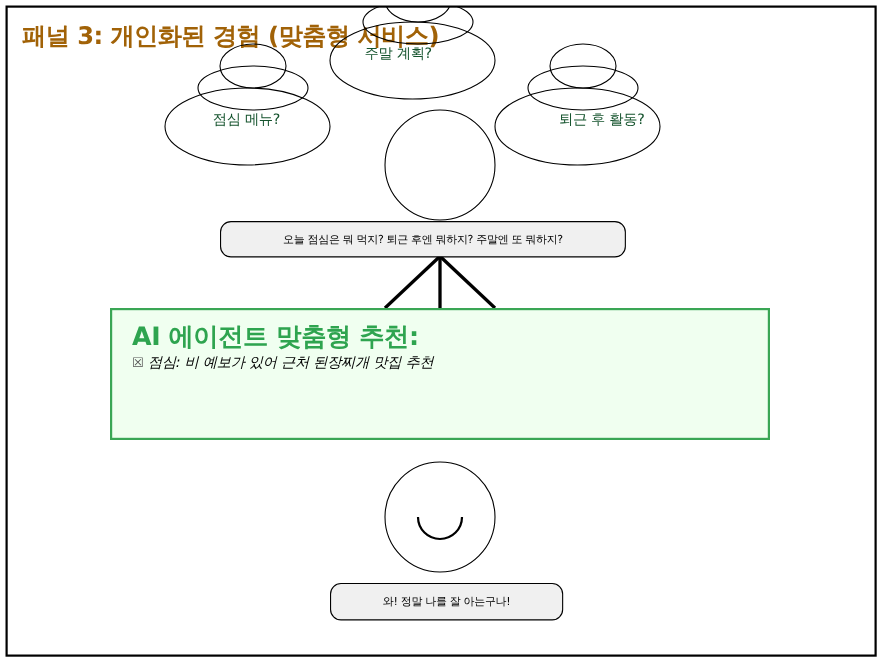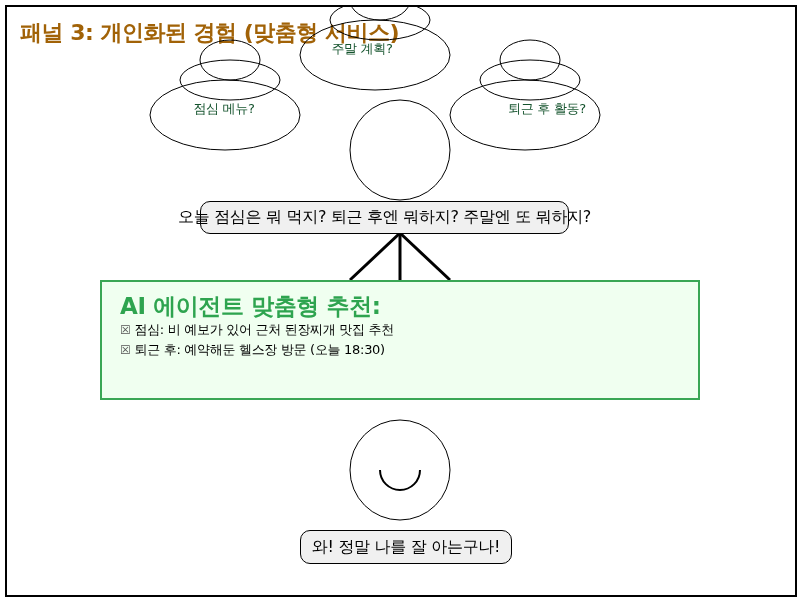--- a/index.html
+++ b/index.html
@@ -7,29 +7,29 @@
            font-family: "DejaVu Sans", "Liberation Sans", sans-serif; }
     .frame { position: absolute; left: 5px; top: 5px; width: 788px; height: 588px;
              border: 2px solid #000; box-sizing: content-box; }
     .title { position: absolute; left: 20px; top: 18px; font-size: 22px; font-weight: bold;
              color: #a16207; white-space: nowrap; letter-spacing: -0.5px; z-index: 1; }
     svg.canvas { position: absolute; left: 0; top: 0; z-index: 2; pointer-events: none; }
     svg.canvas * { pointer-events: auto; }
     .cloud-label { position: absolute; font-size: 13px; color: #14532d; white-space: nowrap;
                    transform: translateX(-50%); z-index: 3; letter-spacing: -0.3px; }
     .bubble { position: absolute; background: #f0f0f0; border: 1px solid #000; border-radius: 10px;
-              font-size: 16px; color: #000; white-space: nowrap; display: flex; align-items: center;
+              font-size: 10px; color: #000; white-space: nowrap; display: flex; align-items: center;
               justify-content: center; box-sizing: border-box; z-index: 3; letter-spacing: -0.3px; }
     .rec-box { position: absolute; left: 100px; top: 280px; width: 600px; height: 120px;
                background: #f0fff0; border: 2px solid #3aa655; box-sizing: border-box; z-index: 3; }
     .rec-title { position: absolute; left: 18px; top: 9px; font-size: 23px; font-weight: bold;
                  color: #2ea44f; white-space: nowrap; letter-spacing: -0.4px; }
     .rec-list { position: absolute; left: 18px; top: 38px; margin: 0; padding: 0; list-style: none; }
     .rec-item { font-size: 13px; color: #000; height: 20px; line-height: 20px; white-space: nowrap;
-                letter-spacing: -0.3px; }
+                letter-spacing: -0.3px; font-style: italic; }
     .rec-icon { color: #555; font-size: 12px; margin-right: 4px; }
   </style>
 </head>
 <body>
 
 <div class="frame"></div>
 
 <div class="title">패널 3: 개인화된 경험 (맞춤형 서비스)</div>
 
 <svg class="canvas" width="800" height="600" viewBox="0 0 800 600">
@@ -74,17 +74,16 @@
 <div class="cloud-label" style="left:224px; top:100px;">점심 메뉴?</div>
 <div class="cloud-label" style="left:362px; top:40px;">주말 계획?</div>
 <div class="cloud-label" style="left:519px; top:100px;margin-left:28px;">퇴근 후 활동?</div>
 
 <div class="bubble" style="left:200px; top:201px; width:369px; height:33px;">오늘 점심은 뭐 먹지? 퇴근 후엔 뭐하지? 주말엔 또 뭐하지?</div>
 
 <div class="rec-box">
   <div class="rec-title">AI 에이전트 맞춤형 추천:</div>
   <ul class="rec-list">
     <li class="rec-item"><span class="rec-icon">☒</span><span>점심: 비 예보가 있어 근처 된장찌개 맛집 추천</span></li>
-    <li class="rec-item"><span class="rec-icon">☒</span><span>퇴근 후: 예약해둔 헬스장 방문 (오늘 18:30)</span></li>
   </ul>
 </div>
 
 <div class="bubble" style="left:300px; top:530px; width:212px; height:34px;">와! 정말 나를 잘 아는구나!</div>
 
 </body></html>

